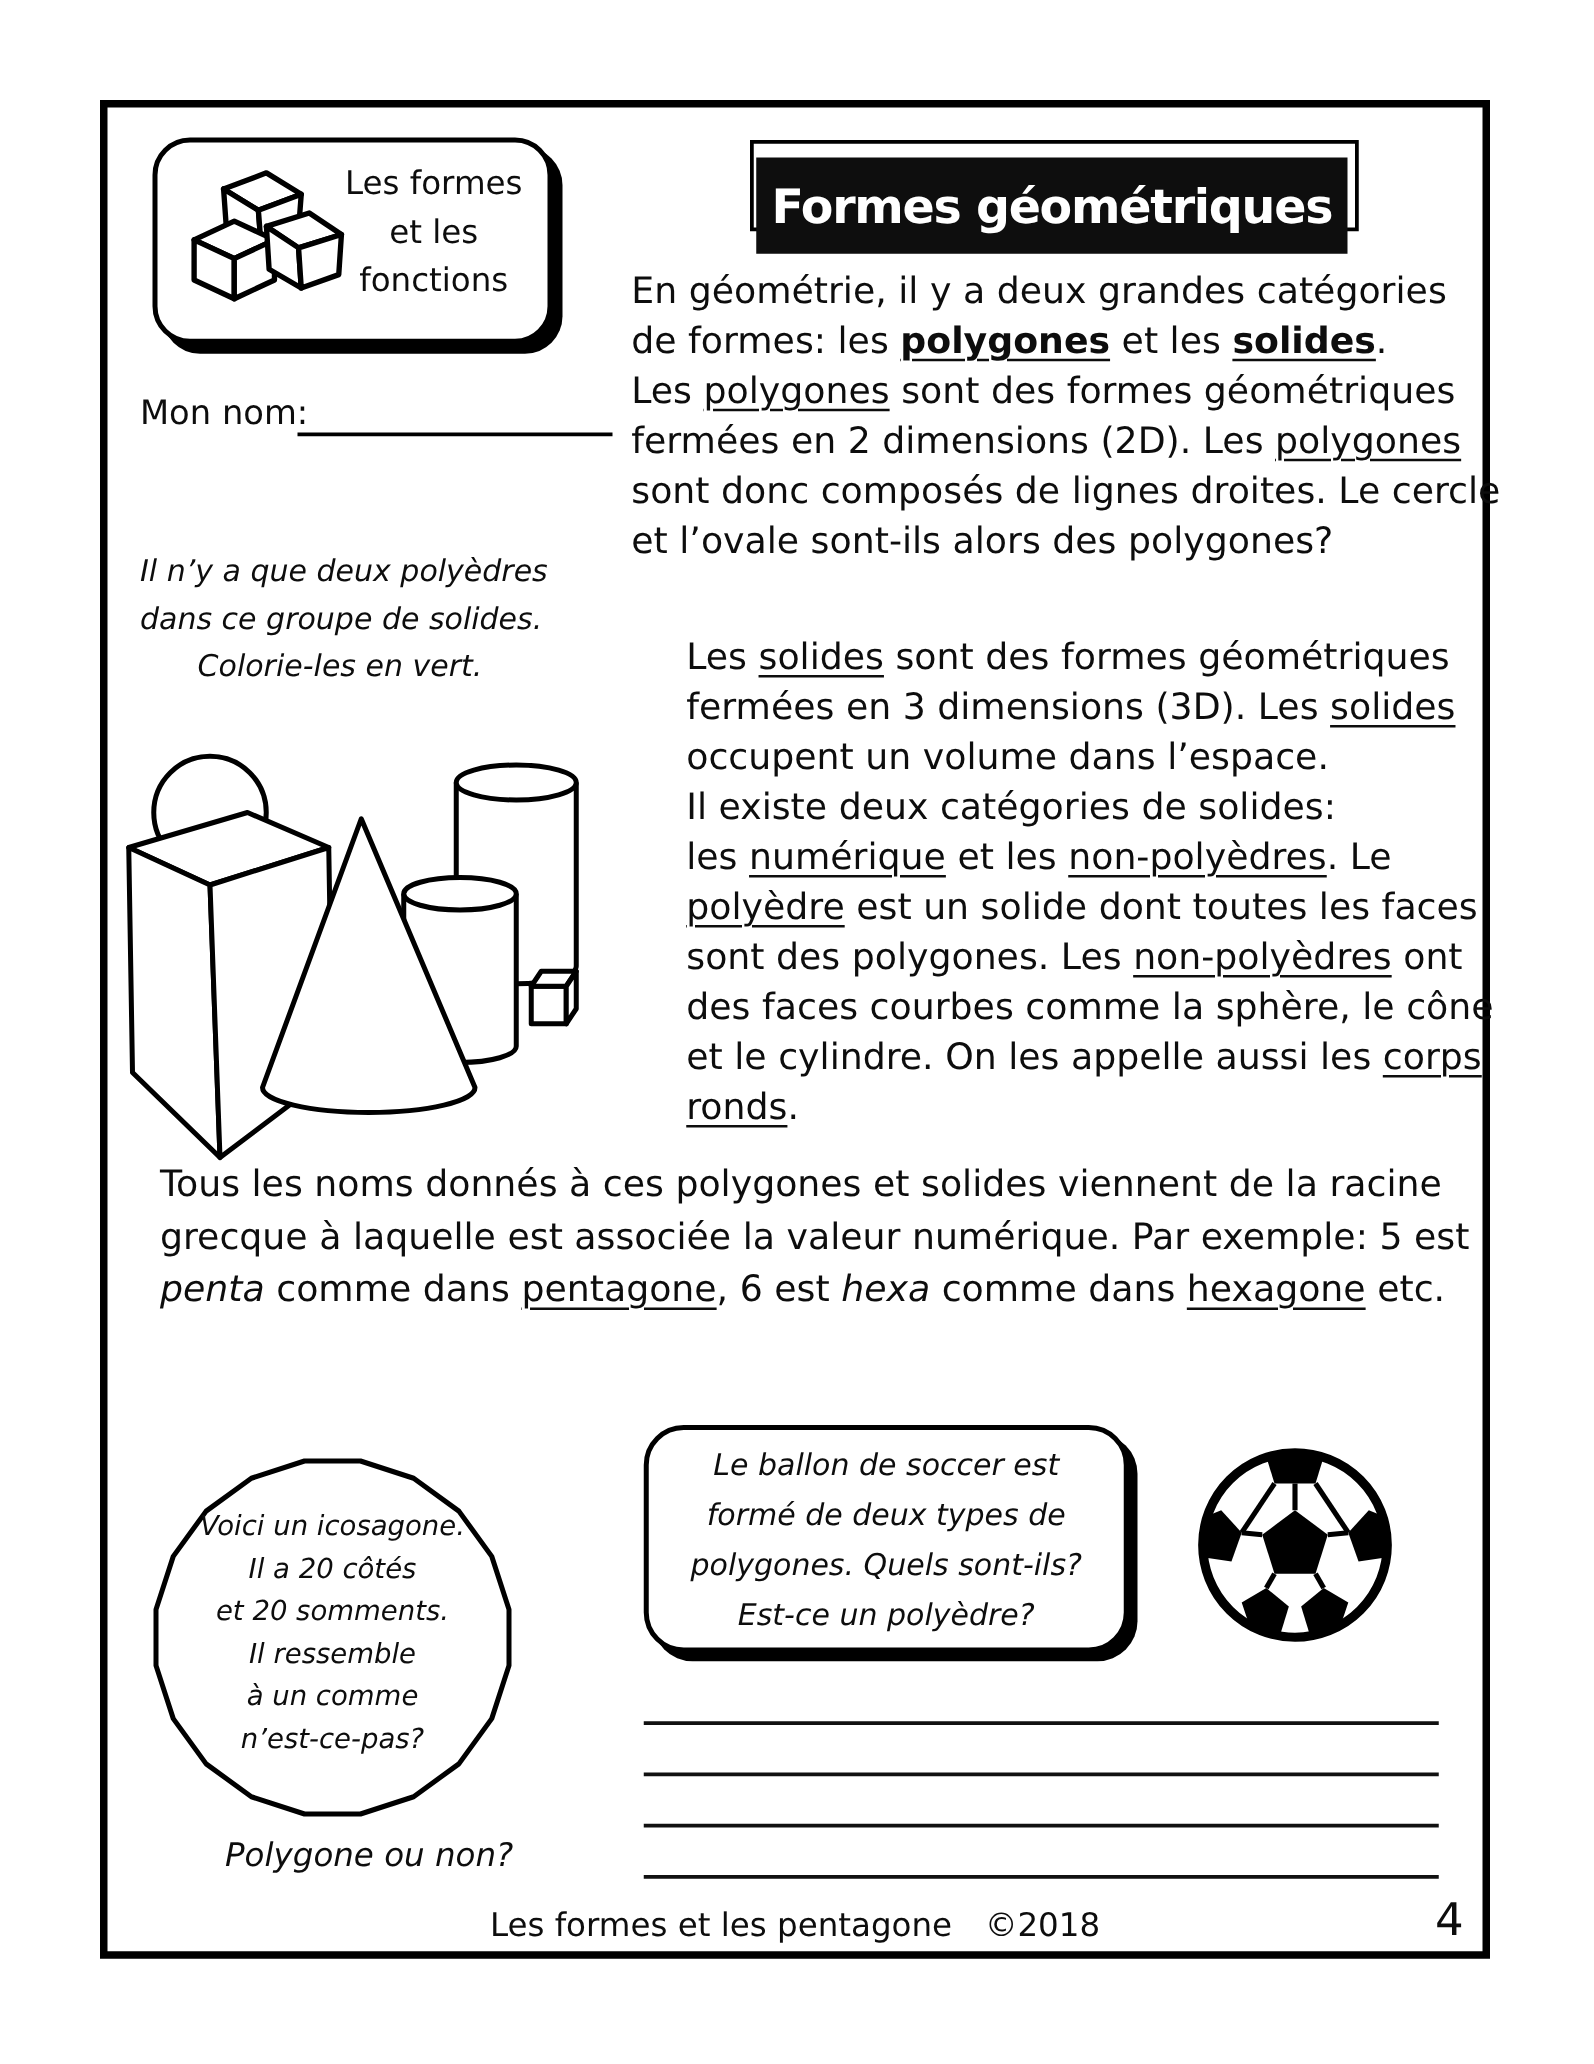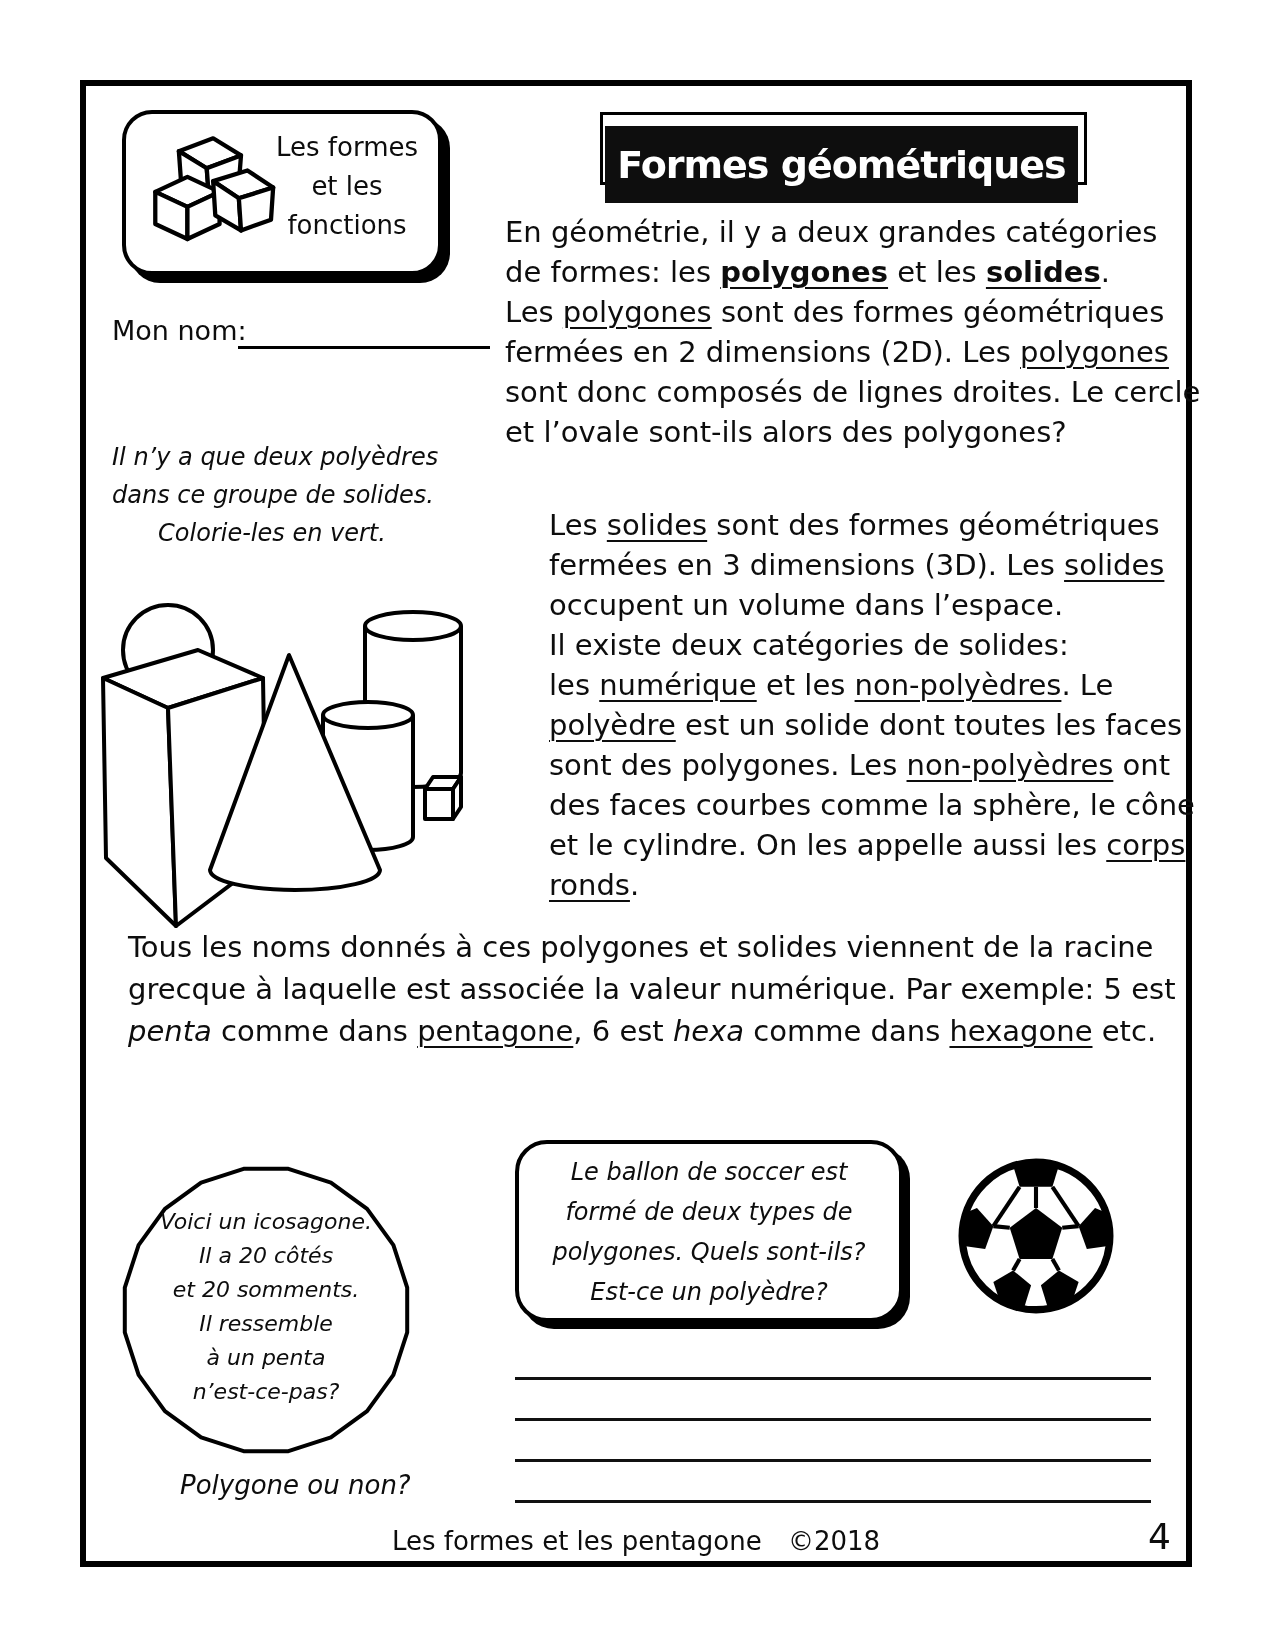--- a/index.html
+++ b/index.html
@@ -151,21 +151,21 @@
   </div>
 
 <svg class="abs icosagon-svg" viewBox="0 0 292 292">
   <polygon points="287.2,168.4 273.4,210.9 247.1,247.1 210.9,273.4 168.4,287.2 123.6,287.2 81.1,273.4 44.9,247.1 18.6,210.9 4.8,168.4 4.8,123.6 18.6,81.1 44.9,44.9 81.1,18.6 123.6,4.8 168.4,4.8 210.9,18.6 247.1,44.9 273.4,81.1 287.2,123.6" fill="#fff" stroke="#000" stroke-width="4" stroke-linejoin="round"></polygon>
 </svg>
 <div class="abs icosagon-text">
     <div class="tline">Voici un icosagone.</div>
     <div class="tline">Il a 20 côtés</div>
     <div class="tline">et 20 somments.</div>
     <div class="tline">Il ressemble</div>
-    <div class="tline">à un penta</div>
+    <div class="tline">à un comme</div>
     <div class="tline">n’est-ce-pas?</div>
   </div>
 <span class="abs polygon-question">Polygone ou non?</span>
 
 <div class="abs bubble"></div>
 <div class="abs bubble-text">
     <div class="tline">Le ballon de soccer est</div>
     <div class="tline">formé de deux types de</div>
     <div class="tline">polygones. Quels sont-ils?</div>
     <div class="tline">Est-ce un polyèdre?</div>

